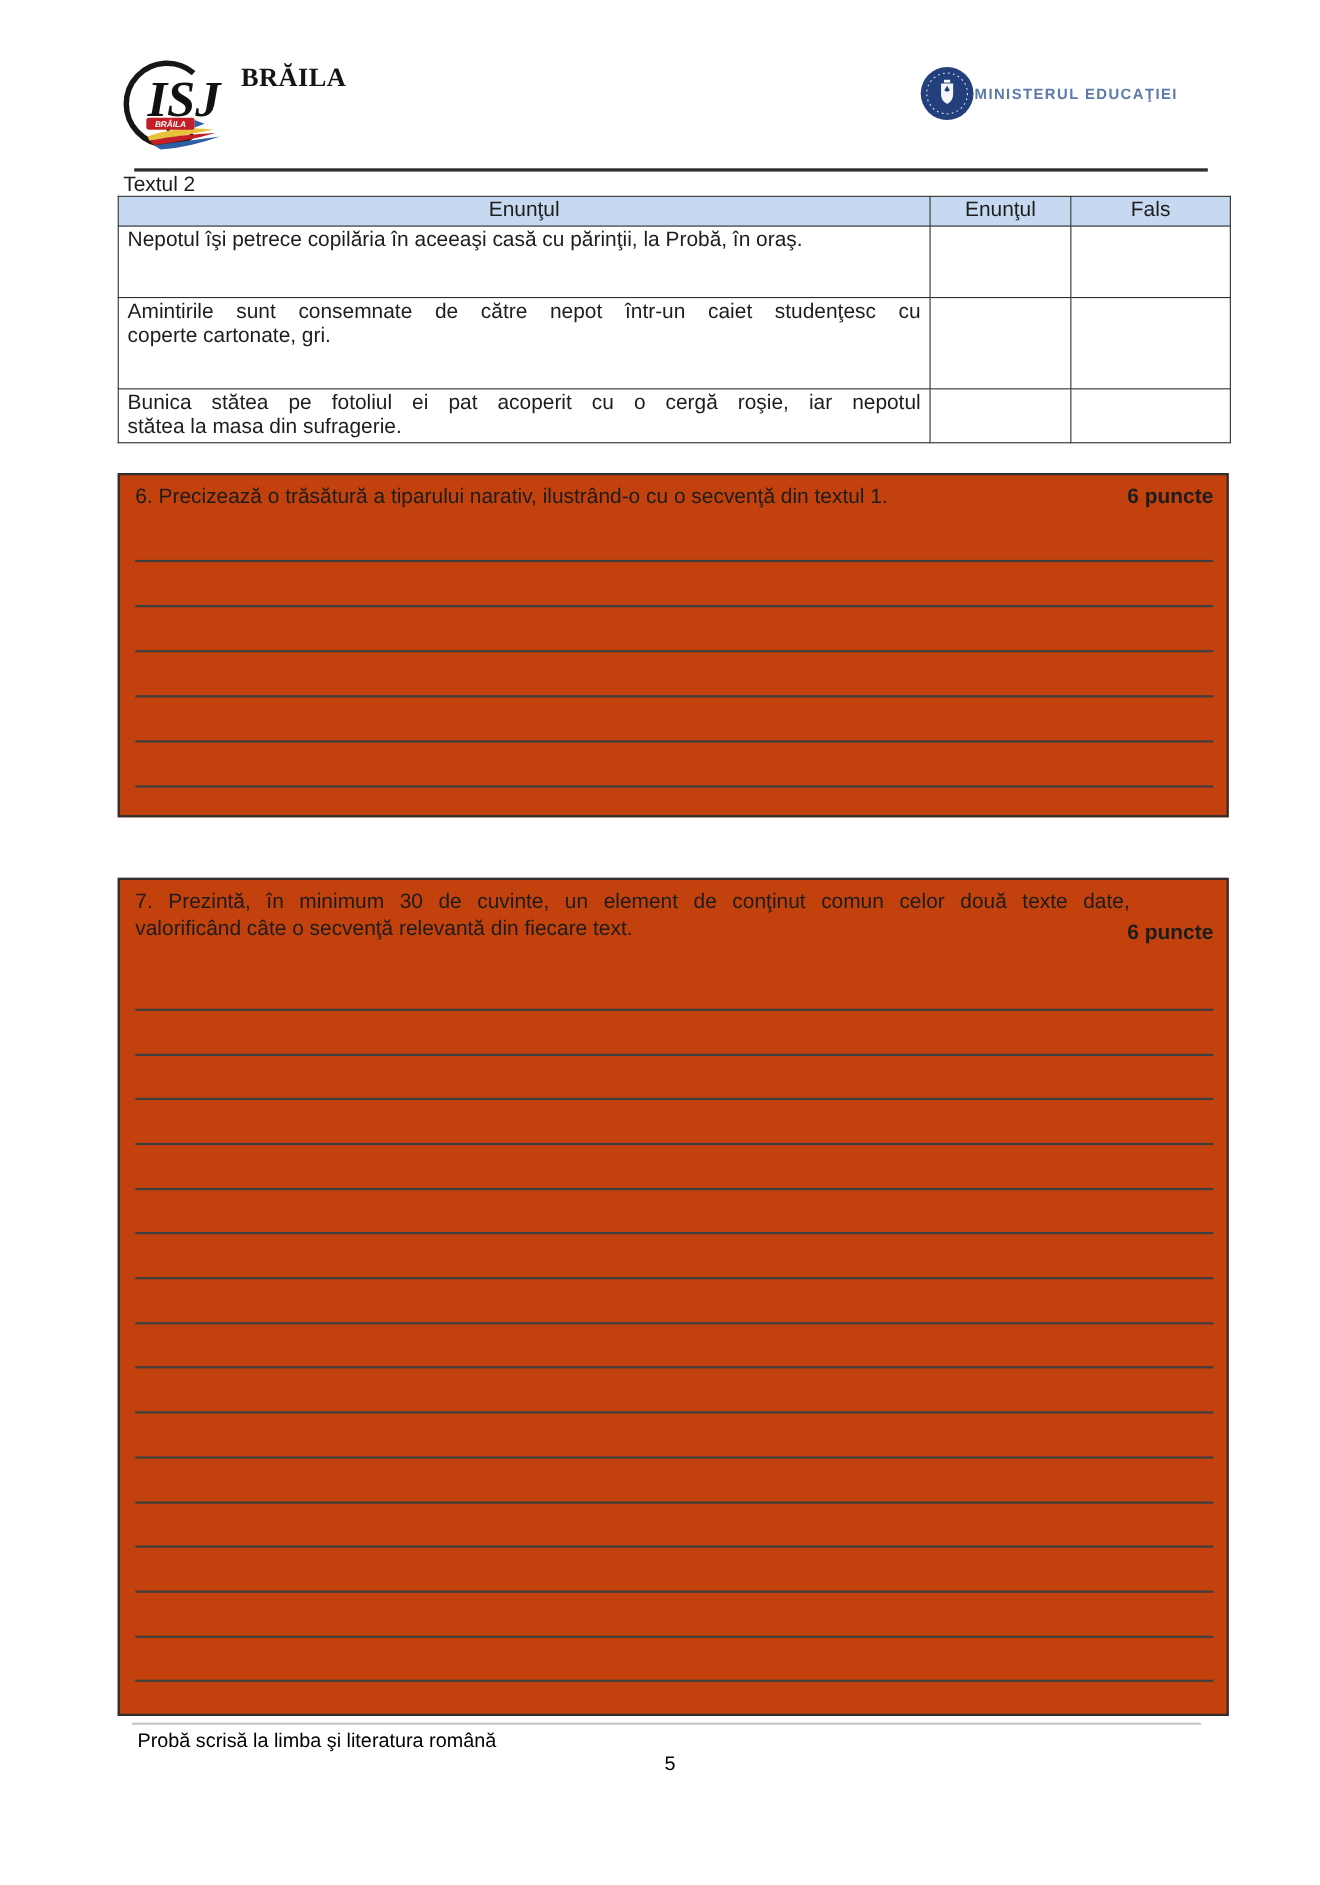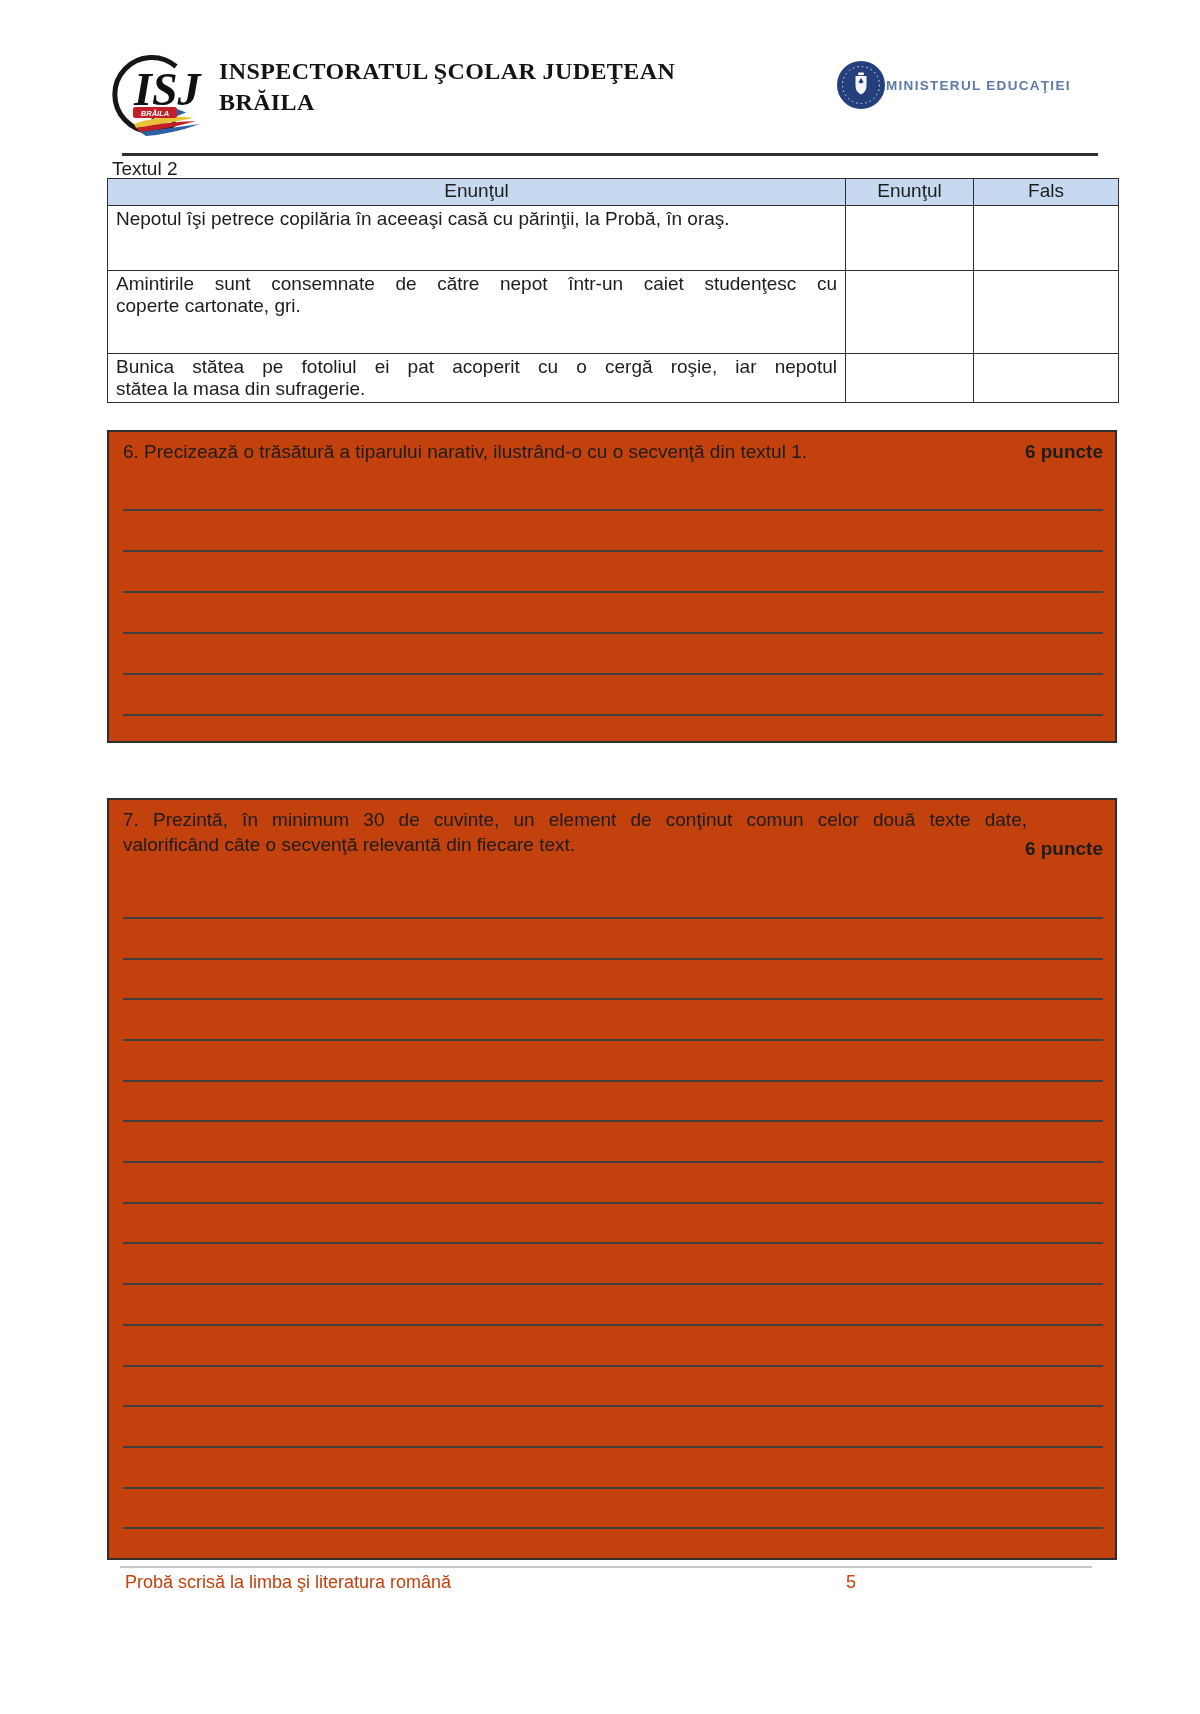--- a/index.html
+++ b/index.html
@@ -63,21 +63,21 @@
   .lines-wrap{position:absolute;left:14px;right:12px;top:0;}
   .q6 .lines-wrap .answer-line{height:39px;border-bottom:2px solid #3f3f3f;}
   .q6 .lines-wrap .answer-line:first-child{margin-top:38px;}
   .q7 .lines-wrap .answer-line{height:38.7px;border-bottom:2px solid #3f3f3f;}
   .q7 .lines-wrap .answer-line:first-child{margin-top:78.3px;}
 
   
   .footer-rule{position:absolute;left:120px;top:1566px;width:972px;height:1.5px;background:#c7c7c7;}
   .page-footer{
     position:absolute;left:125px;top:1572px;width:968px;
-    display:flex;font-size:18px;color:#c2410c;
+    display:flex;font-size:18px;color:#000000;flex-direction:column;
   }
   .page-footer .f-left{flex:1;text-align:left;}
   .page-footer .f-center{flex:1;text-align:center;}
   .page-footer .f-right{flex:1;text-align:right;}
 </style>
 </head>
 <body>
 
 <div class="page">
 
@@ -90,21 +90,20 @@
       <path d="M30 76 Q 58 66 90 70 Q 60 76 32 80 Z" fill="#e8c23a"></path>
       <path d="M32 80 Q 62 74 92 73 Q 64 81 36 84 Z" fill="#c22026"></path>
       <path d="M36 84 Q 66 80 96 76 Q 68 86 42 88 Z" fill="#2f5fa5"></path>
       <rect x="29" y="59" width="44" height="11" rx="2.5" fill="#c22026"></rect>
       <text x="51" y="67.5" text-anchor="middle" font-size="7.5" font-weight="bold" fill="#ffffff" font-family="Liberation Sans,sans-serif">BRĂILA</text>
       <path d="M73 61 l9 3.5 -9 3.5 Z" fill="#2f5fa5"></path>
     </svg>
   </div>
 
   <div class="org-title">
-    <div>INSPECTORATUL ŞCOLAR JUDEŢEAN</div>
     <div>BRĂILA</div>
   </div>
 
   <div class="ministry">
     <svg class="ministry-seal" viewBox="0 0 50 50" xmlns="http://www.w3.org/2000/svg">
       <circle cx="25" cy="25" r="24" fill="#24407c"></circle>
       <circle cx="25" cy="25" r="18.5" fill="none" stroke="#ffffff" stroke-width="1" stroke-dasharray="1.6 3" opacity="0.85"></circle>
       <path d="M19.5 16 h11 v9.5 q0 6.5 -5.5 9 q-5.5 -2.5 -5.5 -9 Z" fill="#ffffff" opacity="0.95"></path>
       <rect x="22.2" y="12.5" width="5.6" height="2.6" fill="#ffffff" opacity="0.95"></rect>
       <path d="M25 18 l2.6 4.2 -2.6 1.2 -2.6 -1.2 Z" fill="#24407c"></path>

